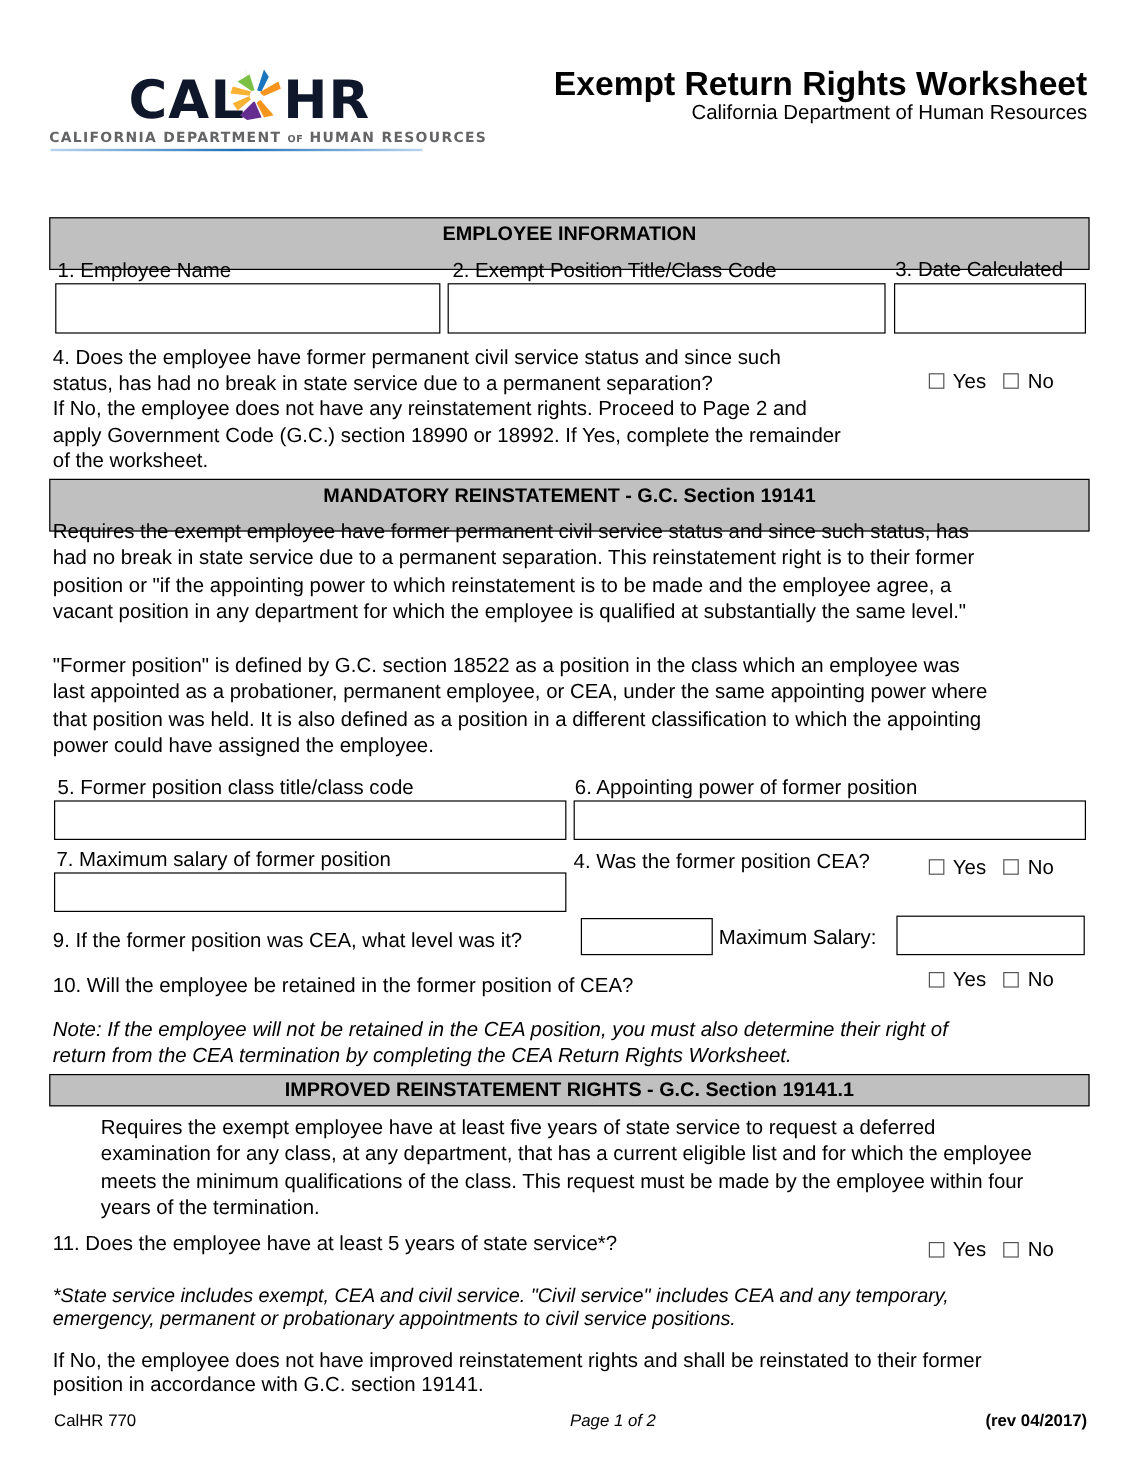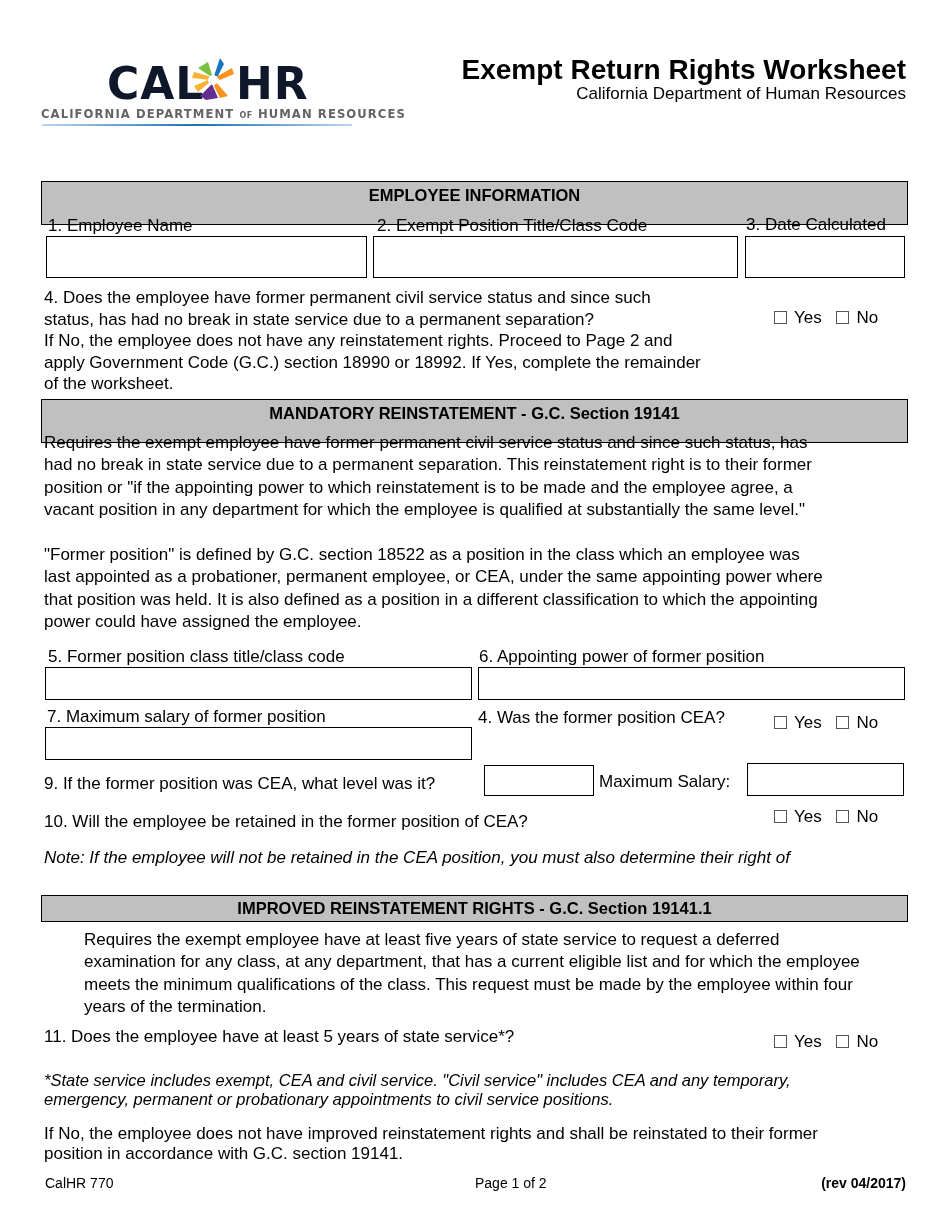--- a/index.html
+++ b/index.html
@@ -114,20 +114,21 @@
 <div class="field" style="left:747px; top:763px; width:157px; height:33px;"><span></span></div>
 
 <div class="abs txt" style="left:44px; top:811px;">10. Will the employee be retained in the former position of CEA?</div>
 <div class="yn" style="left:774px; top:807px;">
   <span class="opt"><span class="cb"></span><span>Yes</span></span>
   <span class="opt"><span class="cb"></span><span>No</span></span>
 </div>
 
 <div class="abs txt ital" style="left:44px; top:847px;">
   <div>Note: If the employee will not be retained in the CEA position, you must also determine their right of</div>
+  <div>return from the CEA termination by completing the CEA Return Rights Worksheet.</div>
 </div>
 
 <div class="bar" style="top:895px; height:27px; line-height:25px;">IMPROVED REINSTATEMENT RIGHTS - G.C. Section 19141.1</div>
 
 <div class="abs para" style="left:44px; top:929px; white-space:nowrap;margin-left:40px;">
   <div>Requires the exempt employee have at least five years of state service to request a deferred</div>
   <div>examination for any class, at any department, that has a current eligible list and for which the employee</div>
   <div>meets the minimum qualifications of the class.  This request must be made by the employee within four</div>
   <div>years of the termination.</div>
 </div>
@@ -142,14 +143,14 @@
   <div>*State service includes exempt, CEA and civil service. "Civil service" includes CEA and any temporary,</div>
   <div>emergency, permanent or probationary appointments to civil service positions.</div>
 </div>
 
 <div class="abs" style="left:44px; top:1124px; font-size:17px; line-height:19.5px; white-space:nowrap;">
   <div>If No, the employee does not have improved reinstatement rights and shall be reinstated to their former</div>
   <div>position in accordance with G.C. section 19141.</div>
 </div>
 
 <div class="abs" style="left:45px; top:1175px; font-size:14px;">CalHR 770</div>
-<div class="abs" style="left:475px; top:1175px; font-size:14px;">Page 1 of 2</div>
+<div class="abs" style="left:475px; top:1175px; font-size:14px;font-style:italic;">Page 1 of 2</div>
 <div class="abs" style="right:44px; top:1175px; font-size:14px;font-weight:bold;">(rev 04/2017)</div>
 
 </body></html>

